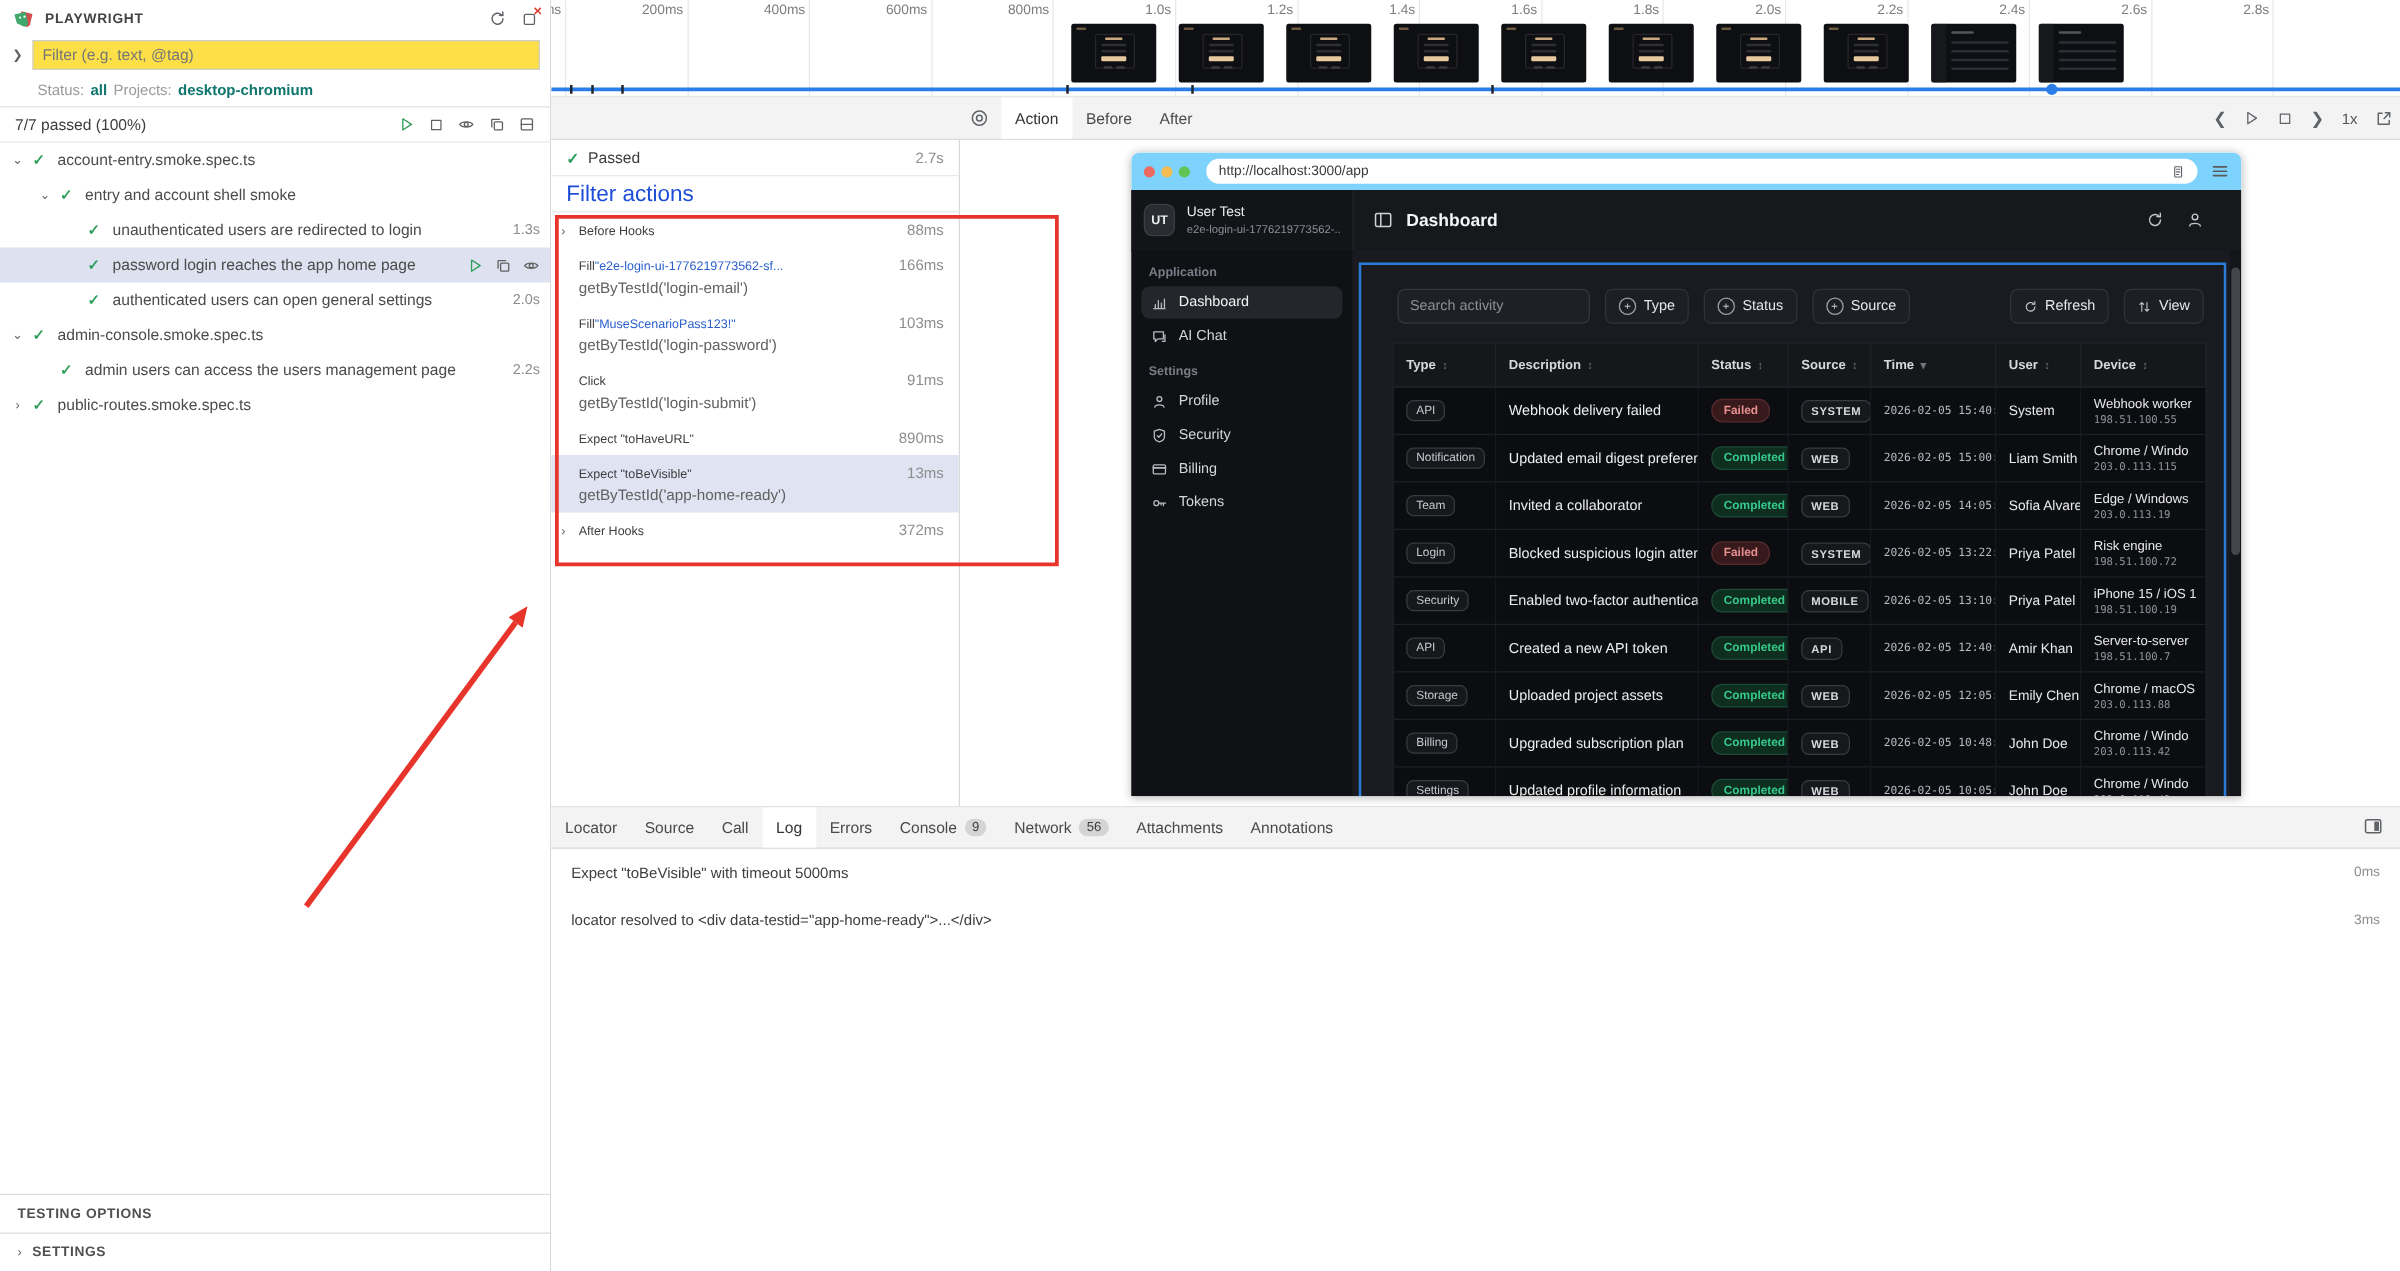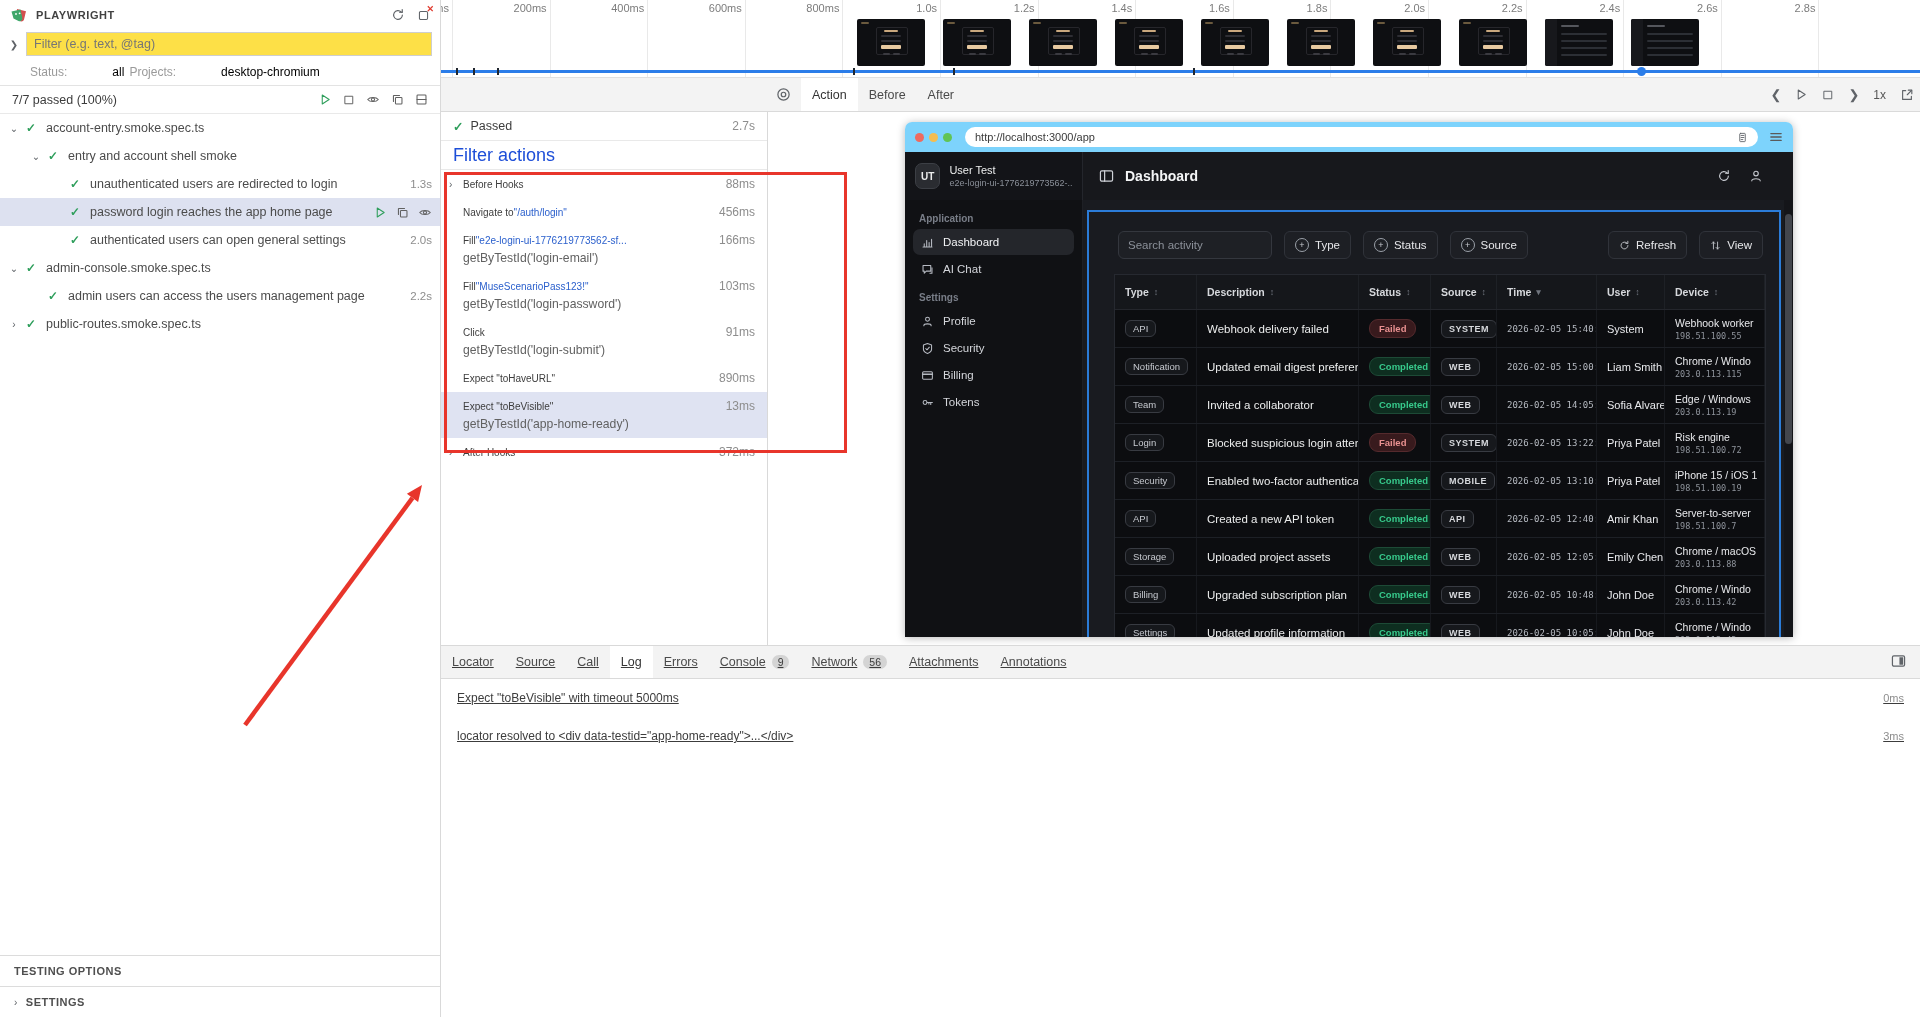--- a/index.html
+++ b/index.html
@@ -11,21 +11,21 @@
   .ico svg{stroke:currentColor;fill:none;stroke-width:1.3;stroke-linecap:round;stroke-linejoin:round;}
 
   
   #lsb{left:0;top:0;width:441px;height:1017px;background:#fff;border-right:1px solid #d9d9d9;box-sizing:border-box;}
   #lsb-header{position:absolute;left:0;top:0;right:0;height:30px;display:flex;align-items:center;padding:0 10px;gap:8px;}
   #lsb-title{font-size:11px;font-weight:bold;letter-spacing:.6px;color:#424242;}
   #lsb-header-icons{margin-left:auto;display:flex;gap:12px;align-items:center;}
   #filter-row{position:absolute;left:0;top:30px;right:0;height:28px;display:flex;align-items:center;padding:0 8px;gap:6px;}
   #filter-input{flex:1;height:22px;border:1px solid #cecece;background:#fde047;display:flex;align-items:center;padding:0 7px;font-size:12.5px;color:#767676;}
   #status-row{position:absolute;left:0;top:58px;right:0;height:28px;display:flex;align-items:center;padding:0 30px;font-size:12px;color:#9a9a9a;gap:5px;border-bottom:1px solid #e3e3e3;box-sizing:border-box;}
-  #status-row b{color:#000000;font-weight:normal;margin-left:40px;}
+  #status-row b{color:#0f766e;font-weight:bold;}
   #summary-row{position:absolute;left:0;top:86px;right:0;height:28px;display:flex;align-items:center;padding:0 12px;font-size:12.5px;color:#3c3c3c;border-bottom:1px solid #e9e9e9;box-sizing:border-box;}
   #summary-icons{margin-left:auto;display:flex;gap:11px;align-items:center;}
   #tree{position:absolute;left:0;top:114px;right:0;}
   .trow{height:28px;display:flex;align-items:center;font-size:12.5px;color:#4b4b4b;gap:6px;padding-right:6px;}
   .trow.sel{background:#dde1f0;}
   .trow .chev{width:12px;color:#5f6368;font-size:10px;flex:0 0 12px;text-align:center;}
   .trow .chk{color:#2e9e5b;font-size:12px;flex:0 0 14px;font-weight:bold;}
   .trow .lbl{flex:1;white-space:nowrap;overflow:hidden;}
   .trow .ttime{color:#8d8d8d;font-size:11.5px;margin-right:2px;}
   .trow .ricons{display:flex;gap:9px;margin-right:2px;}
@@ -119,21 +119,21 @@
   .timec{font-size:9px;color:#b6bac1;}
   .userc{font-size:11px;color:#e8e9ec;}
   .devc{flex-direction:column;align-items:flex-start;justify-content:center;gap:2px;}
   .devc .d1{font-size:10.5px;color:#e8e9ec;}
   .devc .d2{font-size:8.5px;color:#8f949c;}
 
   #vscroll{position:absolute;right:0;top:48px;bottom:0;width:9px;background:#141519;}
   #vthumb{position:absolute;left:1px;right:1px;top:14px;height:230px;background:#43464d;border-radius:4px;}
 
   
-  #bottomPanel{left:441px;top:645px;width:1479px;height:372px;background:#fff;border-top:1px solid #d9d9d9;box-sizing:border-box;text-decoration:underline;}
+  #bottomPanel{left:441px;top:645px;width:1479px;height:372px;background:#fff;border-top:1px solid #d9d9d9;box-sizing:border-box;}
   #btabs{height:33px;background:#f3f3f3;border-bottom:1px solid #dadada;display:flex;align-items:center;box-sizing:border-box;padding-right:44px;}
   .btab{display:flex;align-items:center;gap:6px;height:100%;padding:0 11px;font-size:12.5px;color:#4a4a4a;}
   .btab.on{background:#fff;color:#333;}
   .bbadge{background:#d4d4d4;color:#3c3c3c;font-size:10.5px;border-radius:9px;padding:1px 6px;}
   #btabs-right{position:absolute;right:14px;top:8px;color:#5f6368;}
   .logrow{height:38px;display:flex;align-items:center;padding:0 16px;font-size:12px;color:#3d3d3d;}
   .logrow .t{margin-left:auto;color:#8d8d8d;font-size:11px;}
 
   
   #red-rect{left:444px;top:172px;width:403px;height:281px;border:3.5px solid #e8352b;z-index:60;pointer-events:none;box-sizing:border-box;}
@@ -478,28 +478,20 @@
       <span>Passed</span>
       <span class="t">2.7s</span>
     </div>
     <div id="actions-filter">Filter actions</div>
     <div id="actions-list">
         <div class="arow">
           <div class="l1">
             <span class="chev">›</span>
             <span class="ttl">Before Hooks</span>
             <span class="tm">88ms</span>
-          </div>
-        </div>
-        <div class="arow">
-          <div class="l1">
-            <span class="chev"></span>
-            <span class="ttl">Navigate to </span>
-            <span class="ttl lnk">"/auth/login"</span>
-            <span class="tm">456ms</span>
           </div>
         </div>
         <div class="arow">
           <div class="l1">
             <span class="chev"></span>
             <span class="ttl">Fill </span>
             <span class="ttl lnk">"e2e-login-ui-1776219773562-sf...</span>
             <span class="tm">166ms</span>
           </div>
           <div class="sub">getByTestId('login-email')</div>

